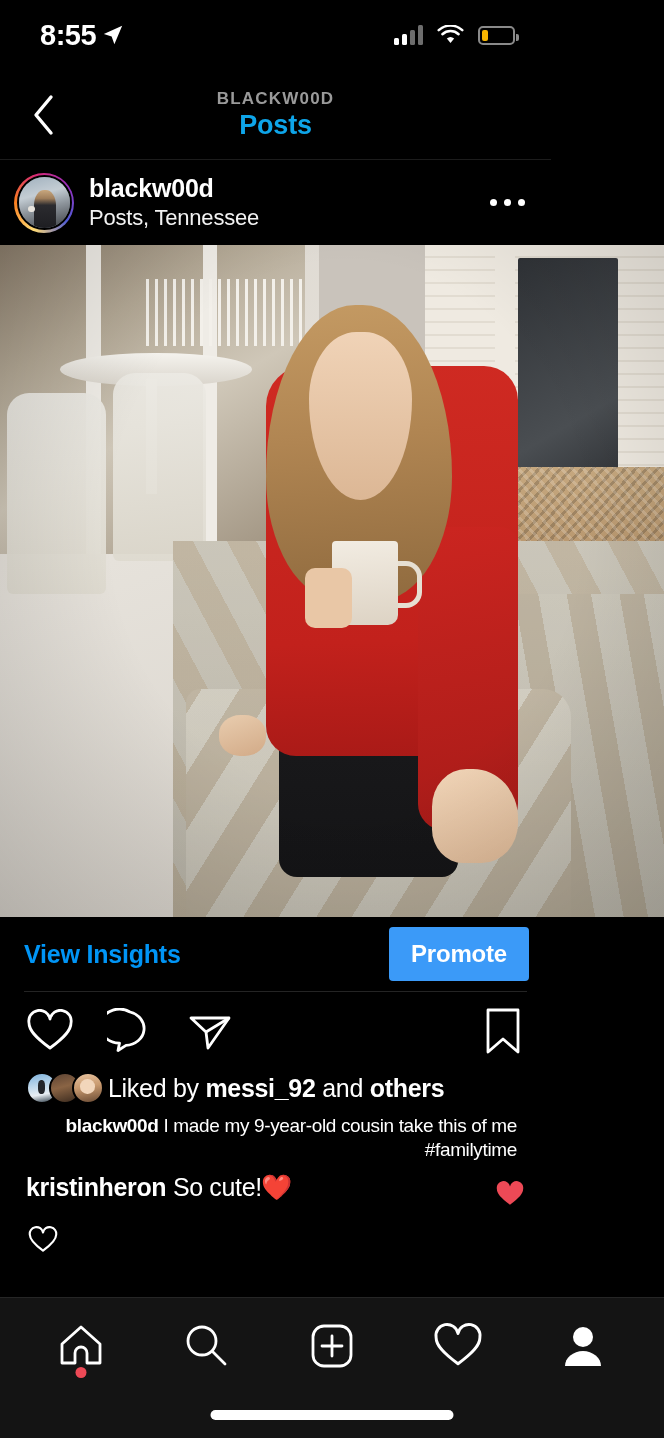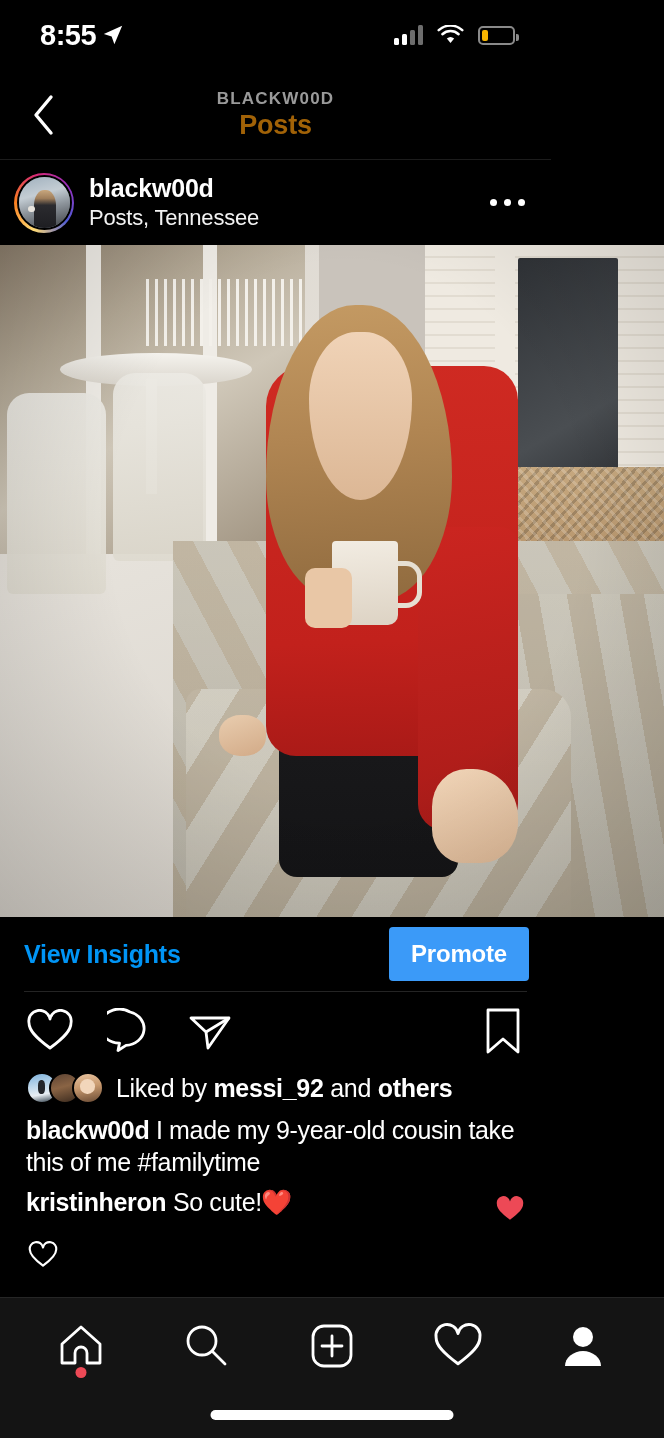--- a/index.html
+++ b/index.html
@@ -36,21 +36,21 @@
   
   .navheader {
     height:90px; position:relative; display:flex;
     align-items:center; justify-content:center;
     border-bottom:1px solid #1c1c1c;
   }
   .back-btn { position:absolute; left:22px; top:50%; transform:translateY(-50%);
               width:44px; height:44px; display:flex; align-items:center; justify-content:center; }
   .nav-titles { display:flex; flex-direction:column; align-items:center; gap:1px; }
   .nav-eyebrow { font-size:17px; font-weight:bold; letter-spacing:1.2px; color:#9a9a9a; }
-  .nav-title { font-size:27px; font-weight:bold; color:#a16207; letter-spacing:-0.2px; }
+  .nav-title { font-size:27px; font-weight:bold; color:#0ea5e9; letter-spacing:-0.2px; }
 
   
   .posthead { height:85px; display:flex; align-items:center; padding:0 22px 0 14px; }
   .avatar-ring {
     width:60px; height:60px; border-radius:50%; padding:2.5px;
     background:conic-gradient(from 200deg, #FEDA75, #FA7E1E, #D62976, #962FBF, #4F5BD5, #FEDA75);
     display:flex; align-items:center; justify-content:center; flex:0 0 auto;
   }
   .avatar-inner { width:100%; height:100%; border-radius:50%; border:2px solid #000;
                   overflow:hidden; position:relative; background:#6d7a85; }
@@ -146,36 +146,36 @@
              color:#fff; letter-spacing:-0.2px; }
   .divider { height:1px; background:#242424; margin:0 24px; }
 
   
   .actions { height:78px; display:flex; align-items:center; padding:0 22px 0 24px; }
   .act-left { display:flex; align-items:center; gap:28px; }
   .act-btn { width:52px; height:52px; display:flex; align-items:center; justify-content:center; }
   .act-right { margin-left:auto; }
 
   
-  .likes { display:flex; align-items:center; padding:2px 24px 4px 26px; gap:12px; }
+  .likes { display:flex; align-items:center; padding:2px 24px 4px 26px; gap:4px; }
   .like-avs { display:flex; align-items:center; }
   .like-av { width:32px; height:32px; border-radius:50%; border:2px solid #000;
              margin-left:-9px; overflow:hidden; position:relative; }
   .like-av:first-child { margin-left:0; }
   .lav1 { background:linear-gradient(170deg,#7fb3dd 0%, #bcd6ea 40%, #e8eef3 70%, #2b3a46 100%); }
   .lav1::after { content:""; position:absolute; left:36%; top:22%; width:26%;
                  height:48%; background:#23262b; border-radius:40%; }
   .lav2 { background:linear-gradient(165deg,#5c4333 0%, #8a6444 45%, #3a2a1e 100%); }
   .lav3 { background:linear-gradient(170deg,#e7c39f 0%, #c99a6f 45%, #6a4b34 100%); }
   .lav3::after { content:""; position:absolute; left:22%; top:18%; width:52%;
                  height:52%; background:#f2d6bb; border-radius:50%; }
   .likes-text { font-size:25px; letter-spacing:-0.3px; }
   .likes-text b { font-weight:bold; }
-  .caption { padding:6px 34px 2px 26px; font-size:25px; line-height:1.28;
-             letter-spacing:-0.35px; }
+  .caption { padding:6px 34px 2px 26px; font-size:19px; line-height:1.28;
+             letter-spacing:-0.35px;text-align:right; }
   .caption b { font-weight:bold; }
   .viewall { padding:10px 26px 2px 26px; font-size:25px; color:#8e8e8e; letter-spacing:-0.3px; }
   .comment-row { display:flex; align-items:flex-start; padding:8px 24px 0 26px; }
   .comment-text { font-size:25px; letter-spacing:-0.35px; flex:1; }
   .comment-text b { font-weight:bold; }
   .c-heart { width:34px; height:34px; flex:0 0 auto; margin-top:4px;
              display:flex; align-items:center; justify-content:center; }
 
   
   .tabbar { position:absolute; left:0; bottom:0; width:664px; height:141px;

